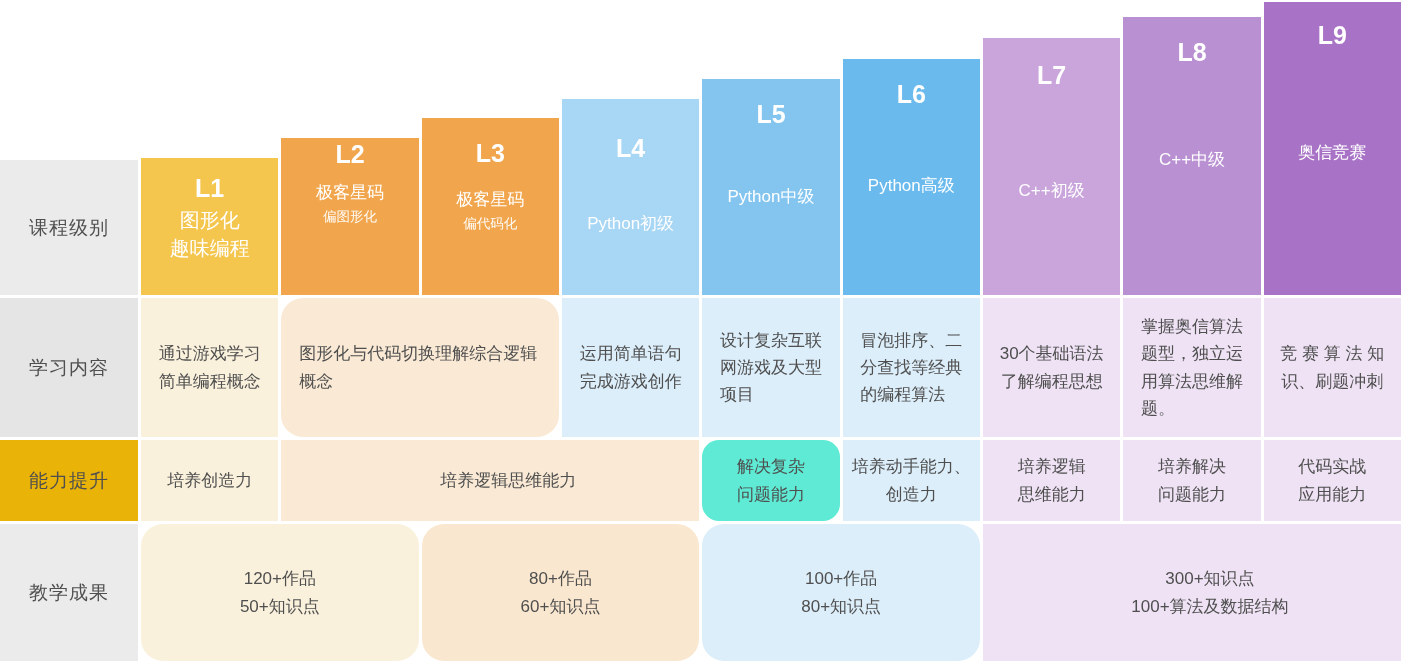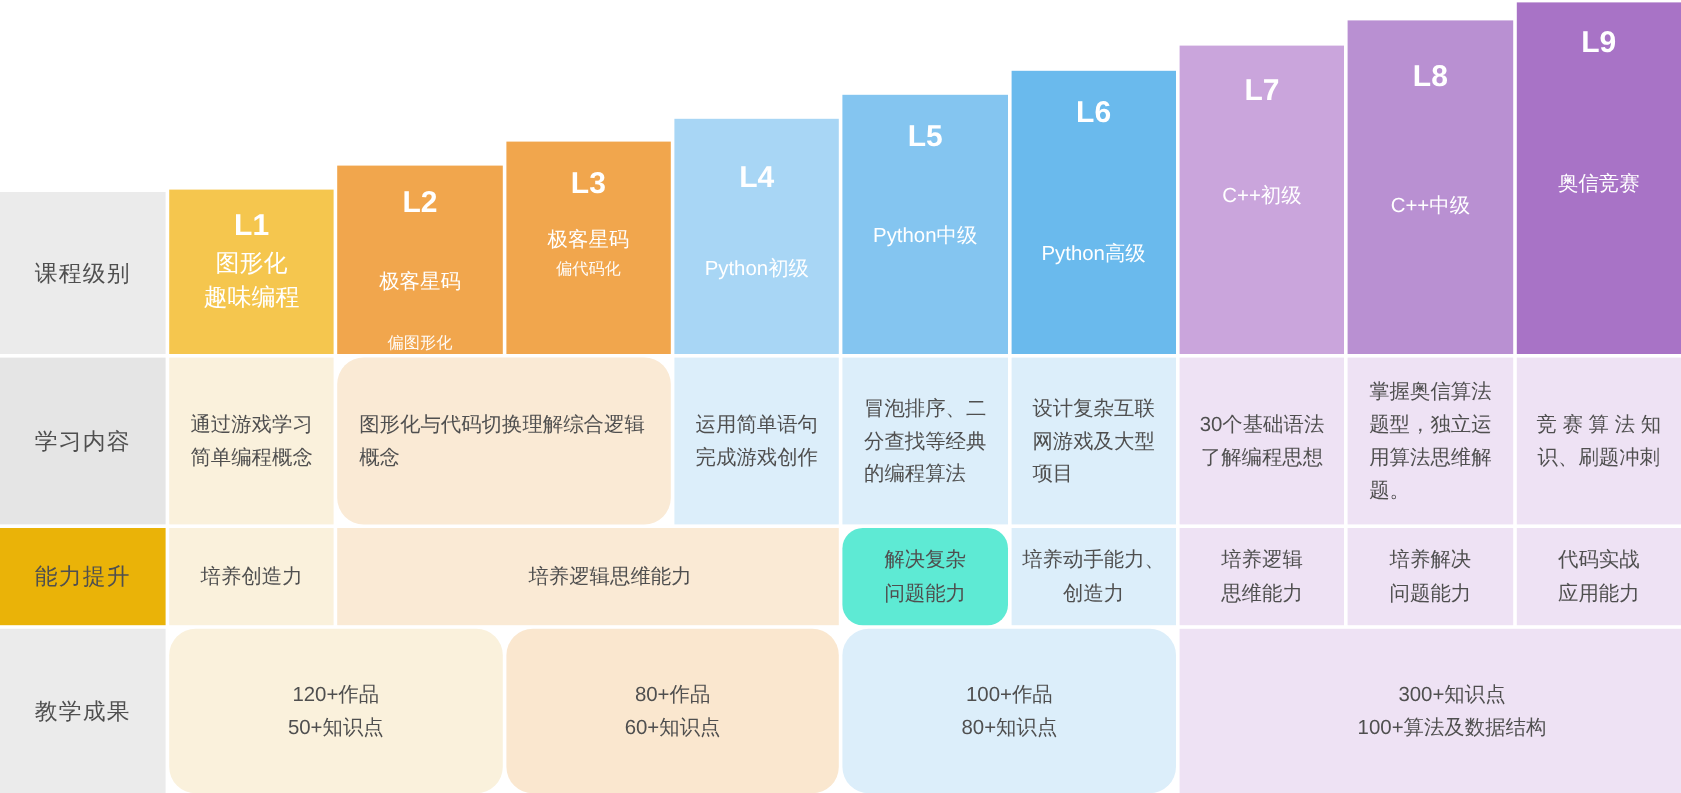--- a/index.html
+++ b/index.html
@@ -23,27 +23,27 @@
   
   .hdr{
     align-self:end;width:100%;
     display:flex;flex-direction:column;align-items:center;
     color:#ffffff;text-align:center;box-sizing:border-box;
   }
   .hdr .badge{font-size:25px;font-weight:700;line-height:1.15;}
   .hdr .sub{font-size:17px;line-height:1.35;white-space:pre-line;}
   .hdr .note{font-size:13.5px;margin-top:3px;opacity:.95;}
   .h1{height:137px;padding-top:16px;} .h1 .sub{font-size:20px;margin-top:3px;line-height:1.4;}
-  .h2{height:157px;padding-top:17px;justify-content:space-between;} .h2 .sub{margin-top:13px;}
+  .h2{height:157px;padding-top:2px;} .h2 .sub{margin-top:13px;}
   .h3{height:177px;padding-top:21px;} .h3 .sub{margin-top:21px;}
   .h4{height:196px;padding-top:35px;} .h4 .sub{margin-top:50px;}
   .h5{height:216px;padding-top:21px;} .h5 .sub{margin-top:57px;}
-  .h6{height:236px;padding-top:21px;gap:26px;} .h6 .sub{margin-top:66px;}
-  .h7{height:257px;padding-top:23px;} .h7 .sub{margin-top:62px;}
-  .h8{height:278px;padding-top:33px;} .h8 .sub{margin-top:82px;}
+  .h6{height:236px;padding-top:21px;} .h6 .sub{margin-top:66px;}
+  .h7{height:257px;padding-top:23px;} .h7 .sub{margin-top:90px;}
+  .h8{height:278px;padding-top:21px;} .h8 .sub{margin-top:82px;}
   .h9{height:293px;padding-top:19px;} .h9 .sub{margin-top:92px;}
   
   .cell{
     display:flex;align-items:center;justify-content:center;
     font-size:17px;line-height:1.6;color:#4f4f4f;
     text-align:center;white-space:pre-line;box-sizing:border-box;
   }
   .cell.left{justify-content:flex-start;text-align:left;padding:0 18px;}
   .cell.blockleft{text-align:left;}
   .sp2{grid-column:span 2;border-radius:22px;}
@@ -97,26 +97,26 @@
   </div>
 
   <div class="rowlabel" style="background: #e5e5e5;">学习内容</div>
 
   <div class="cell" style="background: rgb(250, 241, 220);">通过游戏学习
 简单编程概念</div>
   <div class="cell left sp2" style="background: rgb(250, 234, 213);">图形化与代码切换理解综合逻辑
 概念</div>
   <div class="cell" style="background: rgb(220, 238, 250);">运用简单语句
 完成游戏创作</div>
+  <div class="cell blockleft" style="background: rgb(220, 238, 250);">设计复杂互联
+网游戏及大型
+项目</div>
   <div class="cell blockleft" style="background: rgb(220, 238, 250);">冒泡排序、二
 分查找等经典
 的编程算法</div>
-  <div class="cell blockleft" style="background: rgb(220, 238, 250);">设计复杂互联
-网游戏及大型
-项目</div>
   <div class="cell" style="background: rgb(238, 226, 244);">30个基础语法
 了解编程思想</div>
   <div class="cell blockleft" style="background: rgb(238, 226, 244);">掌握奥信算法
 题型，独立运
 用算法思维解
 题。</div>
   <div class="cell" style="background: rgb(238, 226, 244);">竞 赛 算 法 知
 识、刷题冲刺</div>
 
   <div class="rowlabel" style="background: #eab308;">能力提升</div>

